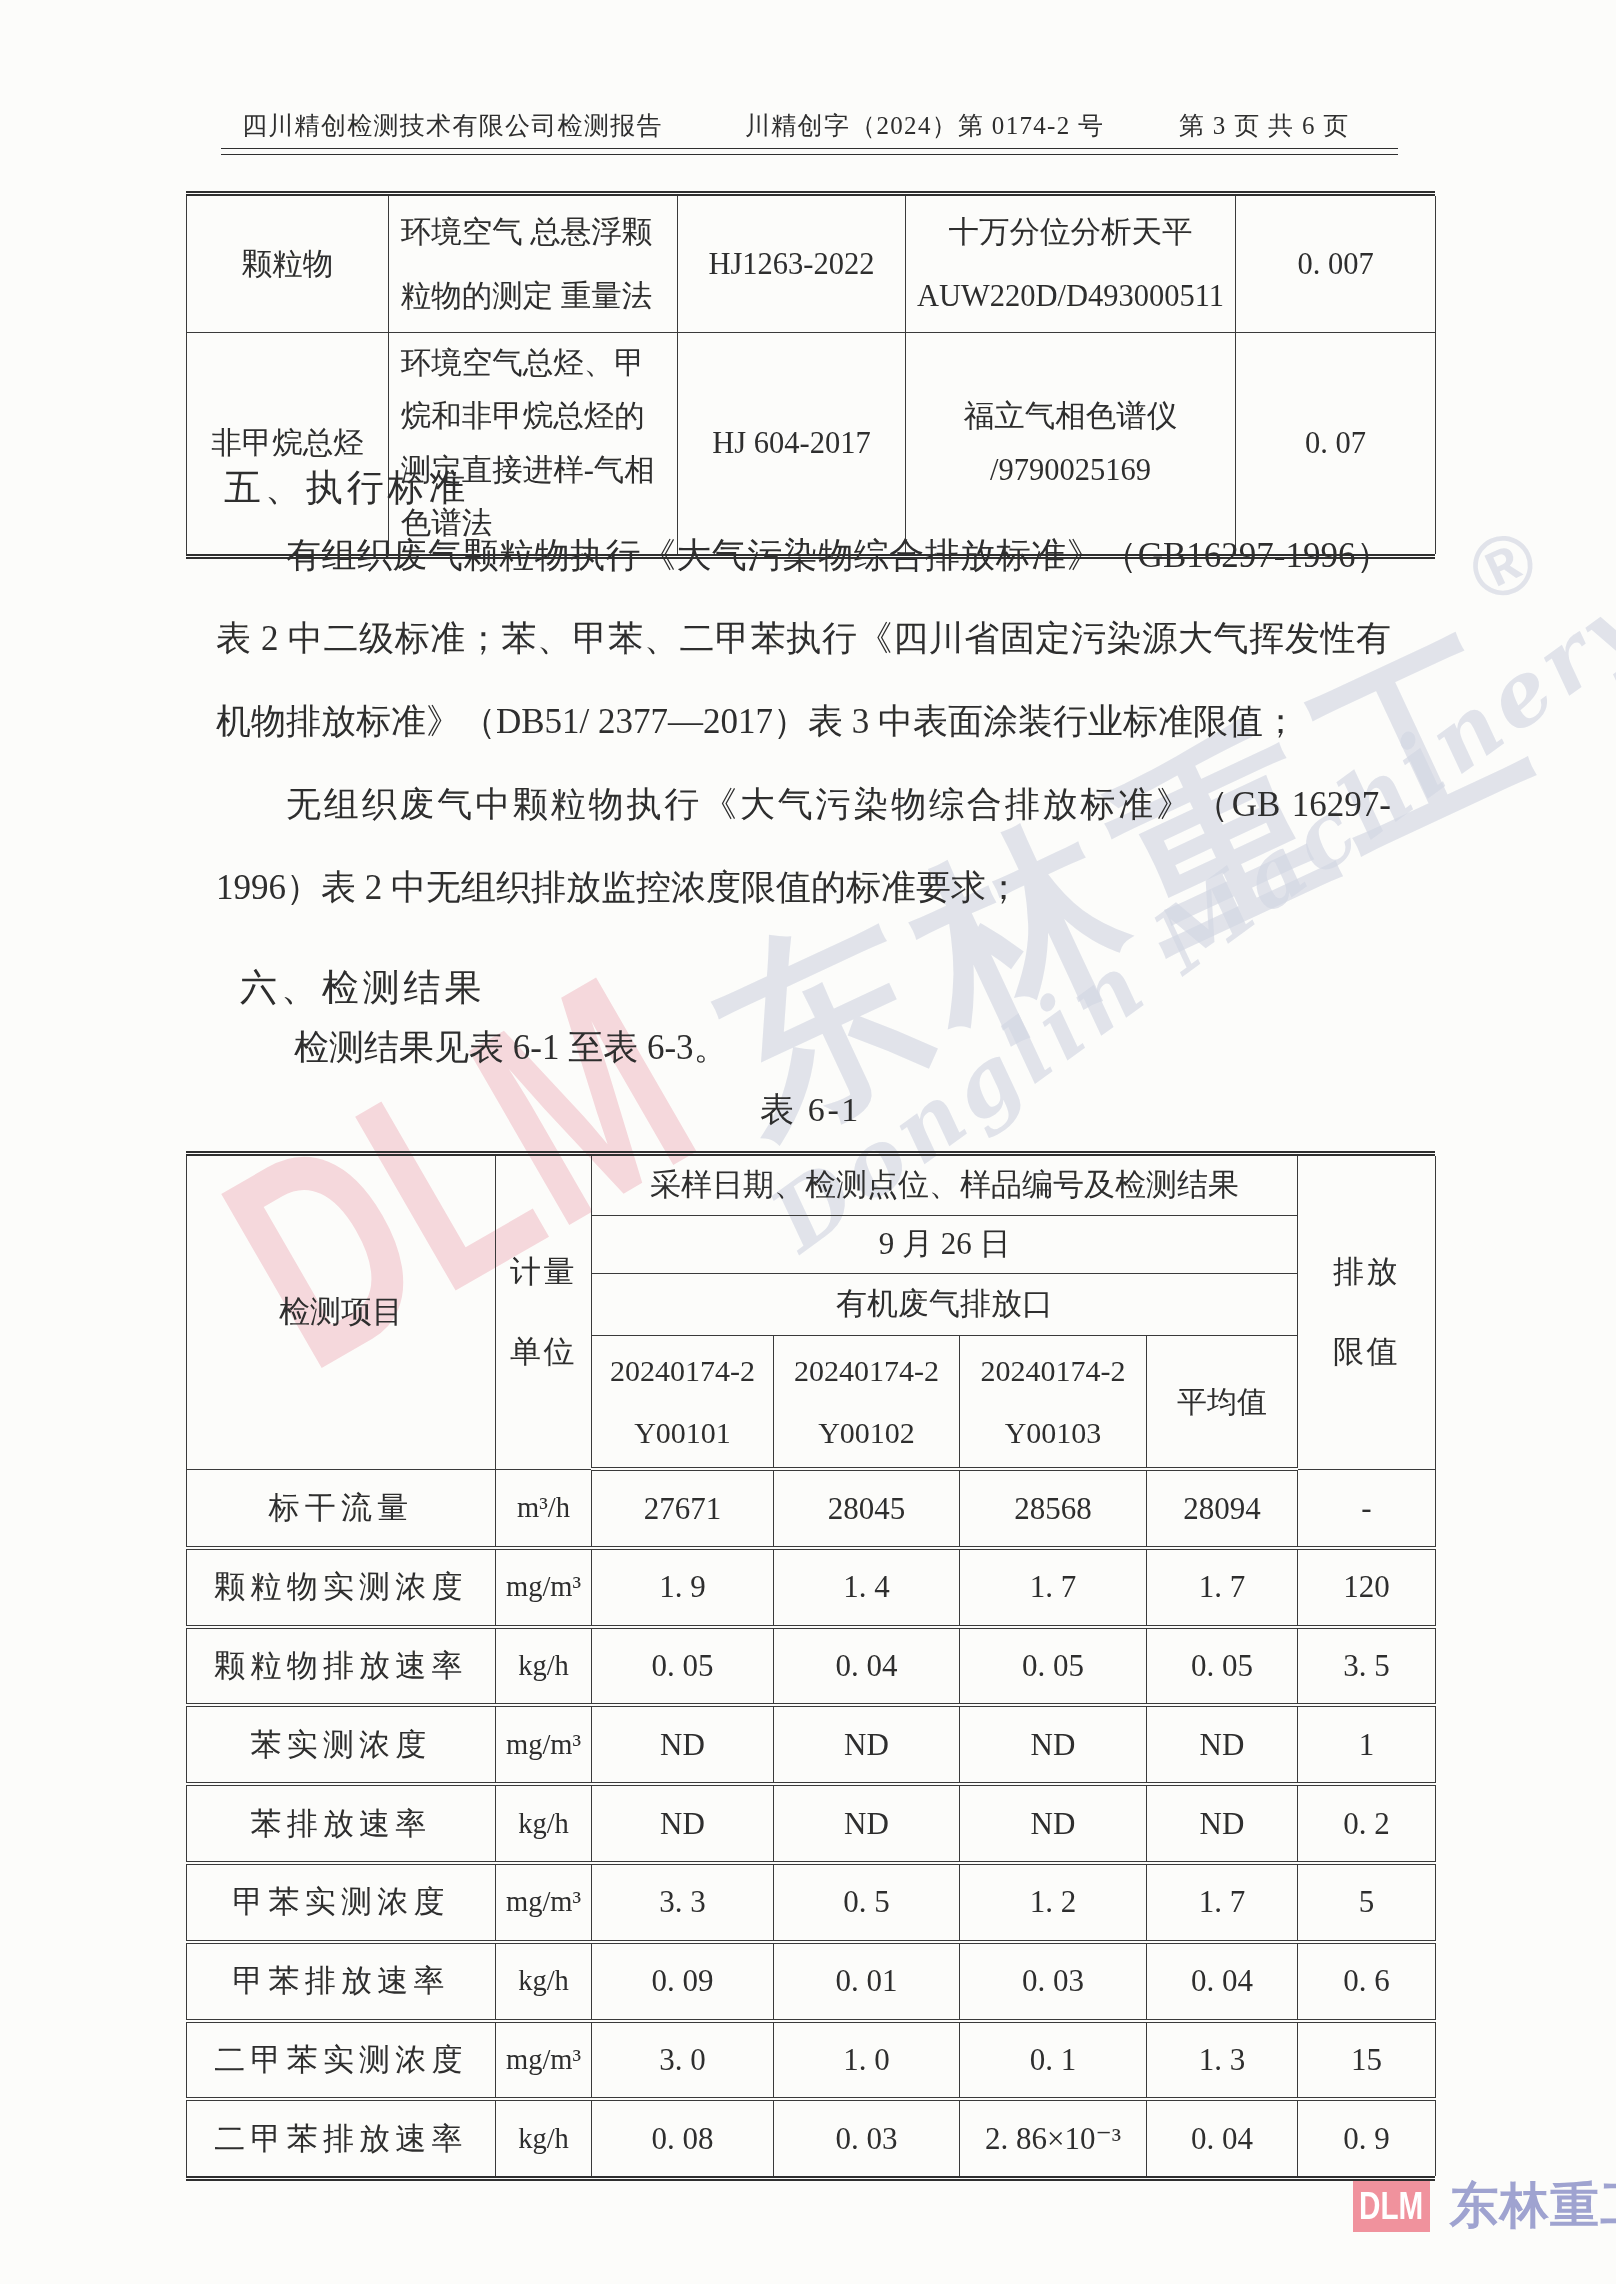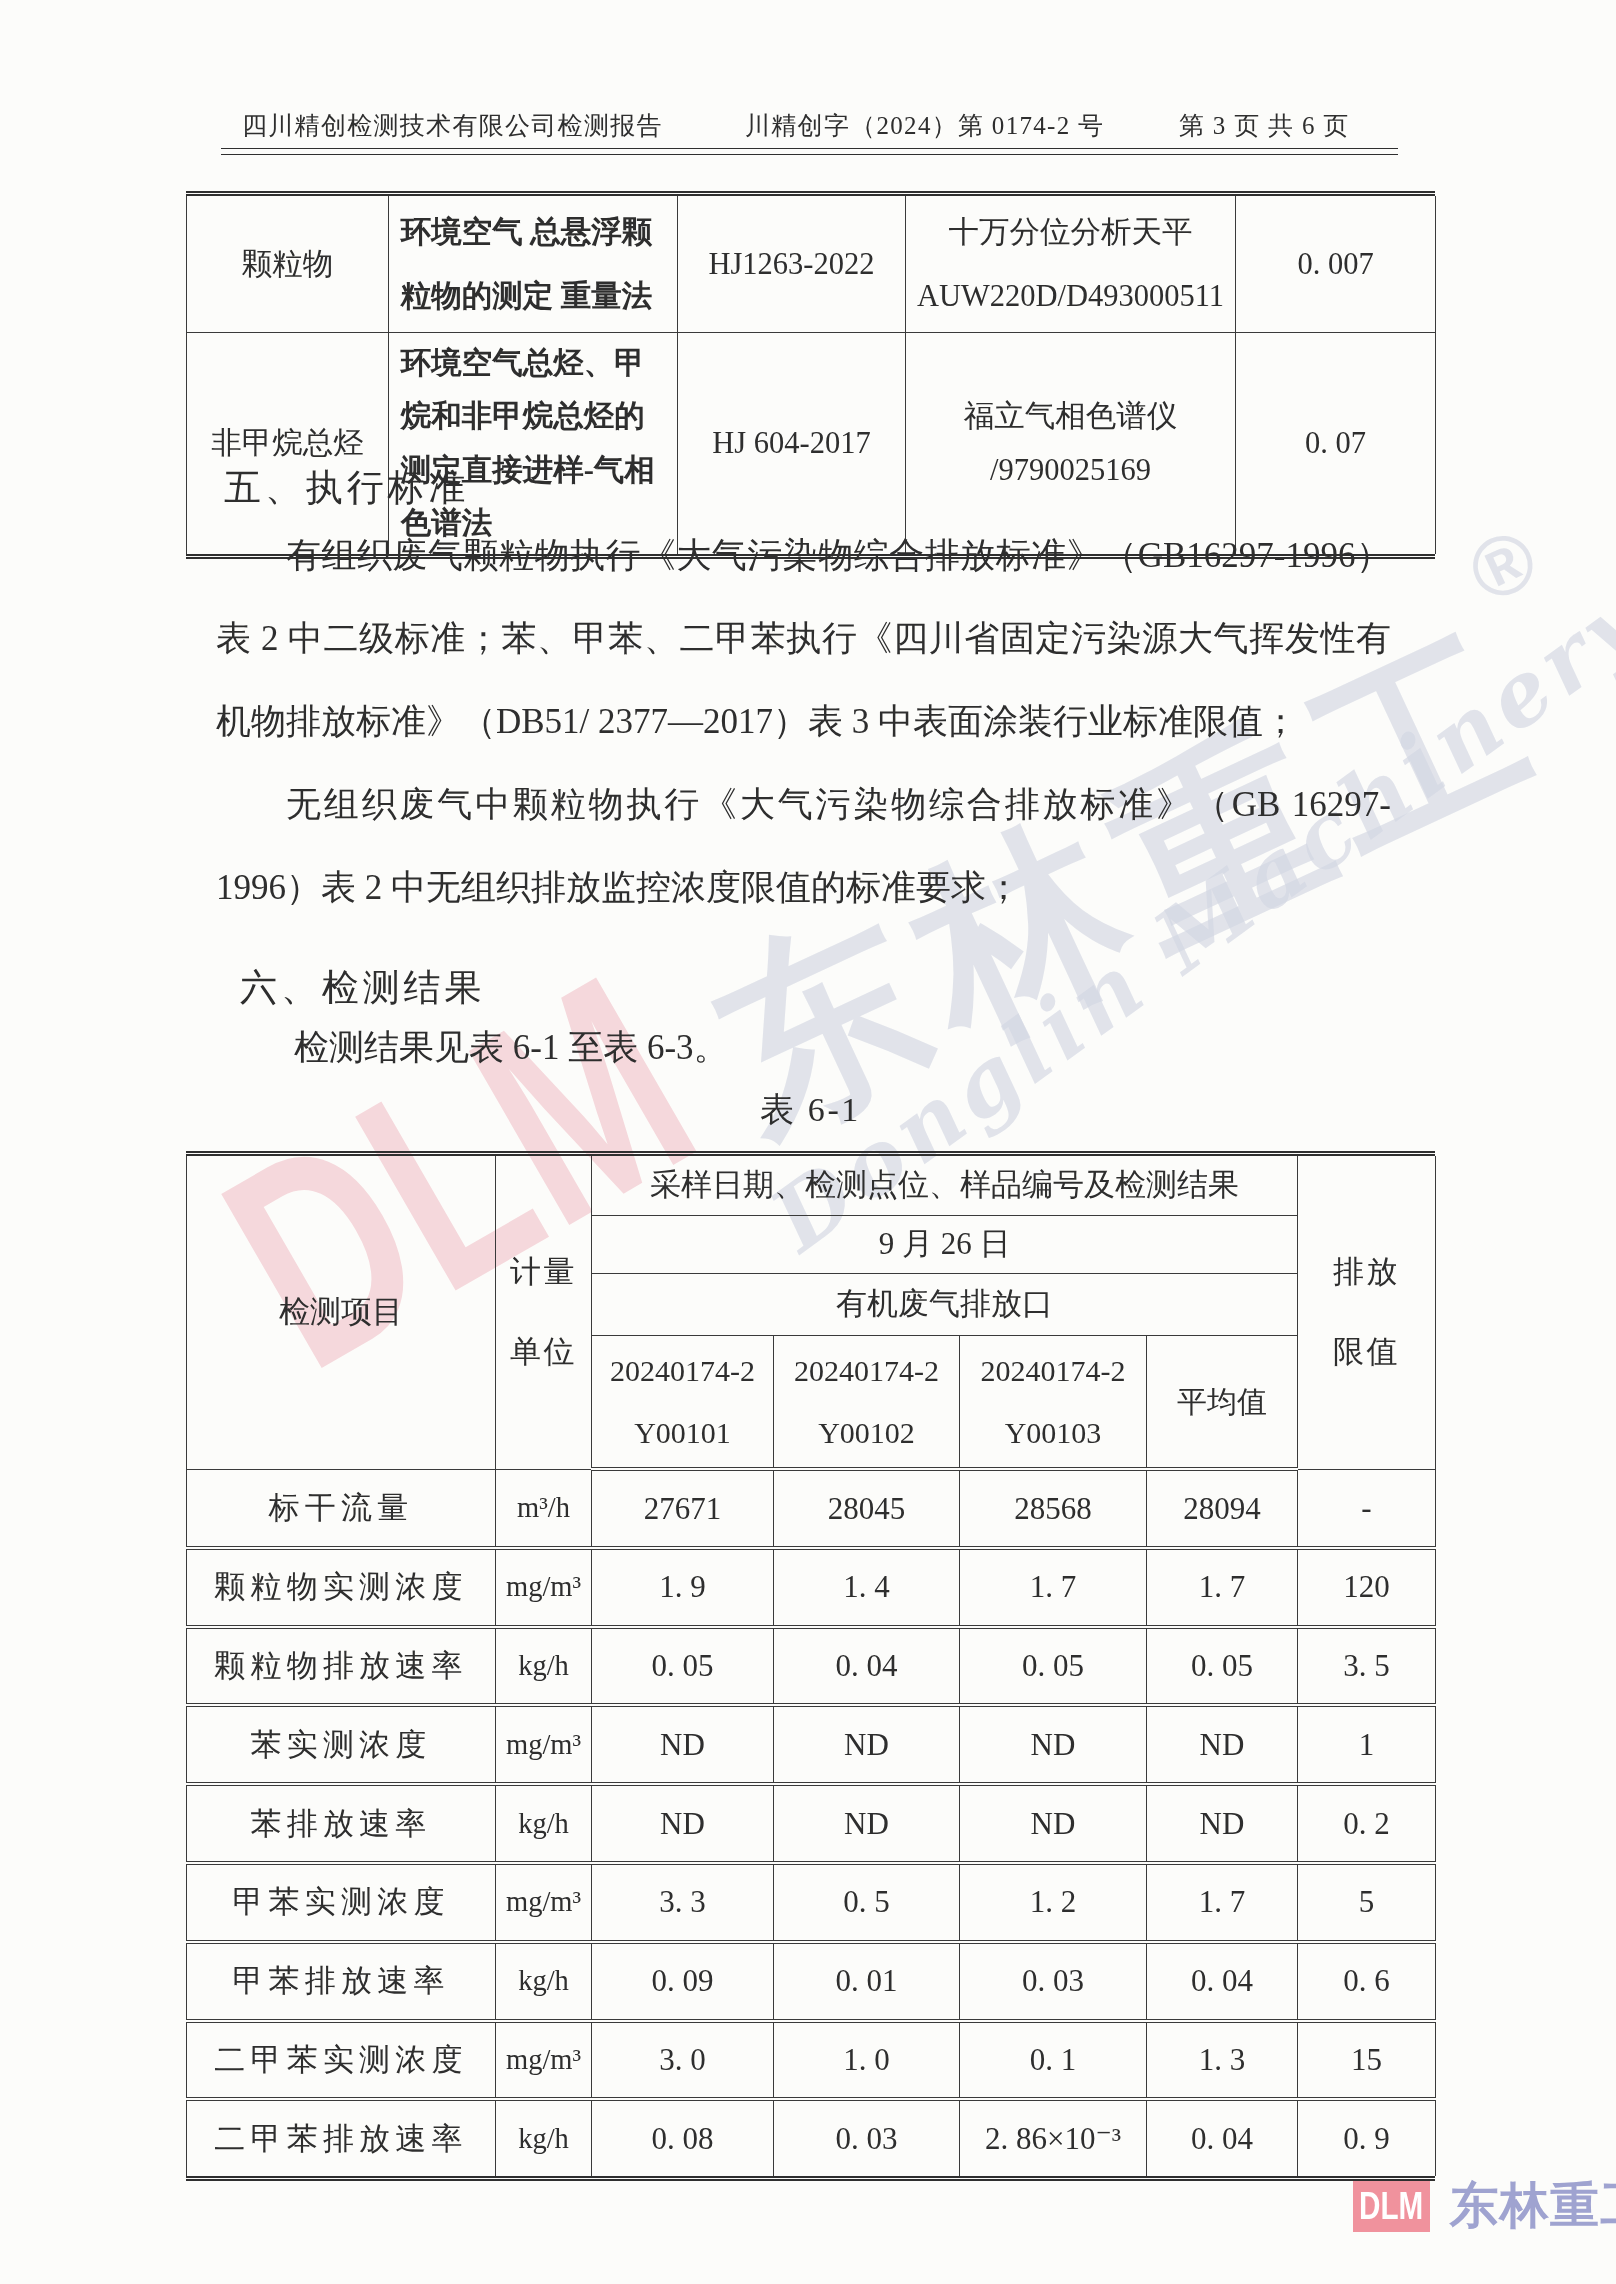--- a/index.html
+++ b/index.html
@@ -50,21 +50,21 @@
   td{border-left:1.9px solid #3a3a3a;border-right:1.9px solid #3a3a3a;
      text-align:center;vertical-align:middle;padding:3.9px 9px;
      overflow:hidden;}
   .pre{white-space:pre-line;margin-top:37px;}
   
   .t1wrap{top:191px;}
   .t1 td{font-size:30.5px;line-height:1.55;}
   .t1 tr.r1 td{border-bottom:1.9px solid #3a3a3a;height:126px;}
   .t1 tr.r1 td{line-height:2.1;}
   .t1 tr.r2 td{height:138px;line-height:1.75;}
-  .t1 td.method{text-align:left;padding:3.9px 11.7px;font-weight:bold;}
+  .t1 td.method{text-align:left;padding:3.9px 11.7px;}
   .t1 td.instr{line-height:2.2;}
   
   .sec-title{position:absolute;left:224px;font-size:37px;letter-spacing:3.9px;white-space:nowrap;}
   .sec5{top:463px;}
   .sec6{top:963px;margin-left:16px;}
   .paras{position:absolute;left:216px;top:514px;width:1175px;
     font-size:35px;line-height:83px;text-align:justify;}
   .paras p{margin:0;text-indent:2em;}
   .para6{position:absolute;left:224px;top:1016px;width:1175px;
     font-size:35px;line-height:63px;}

